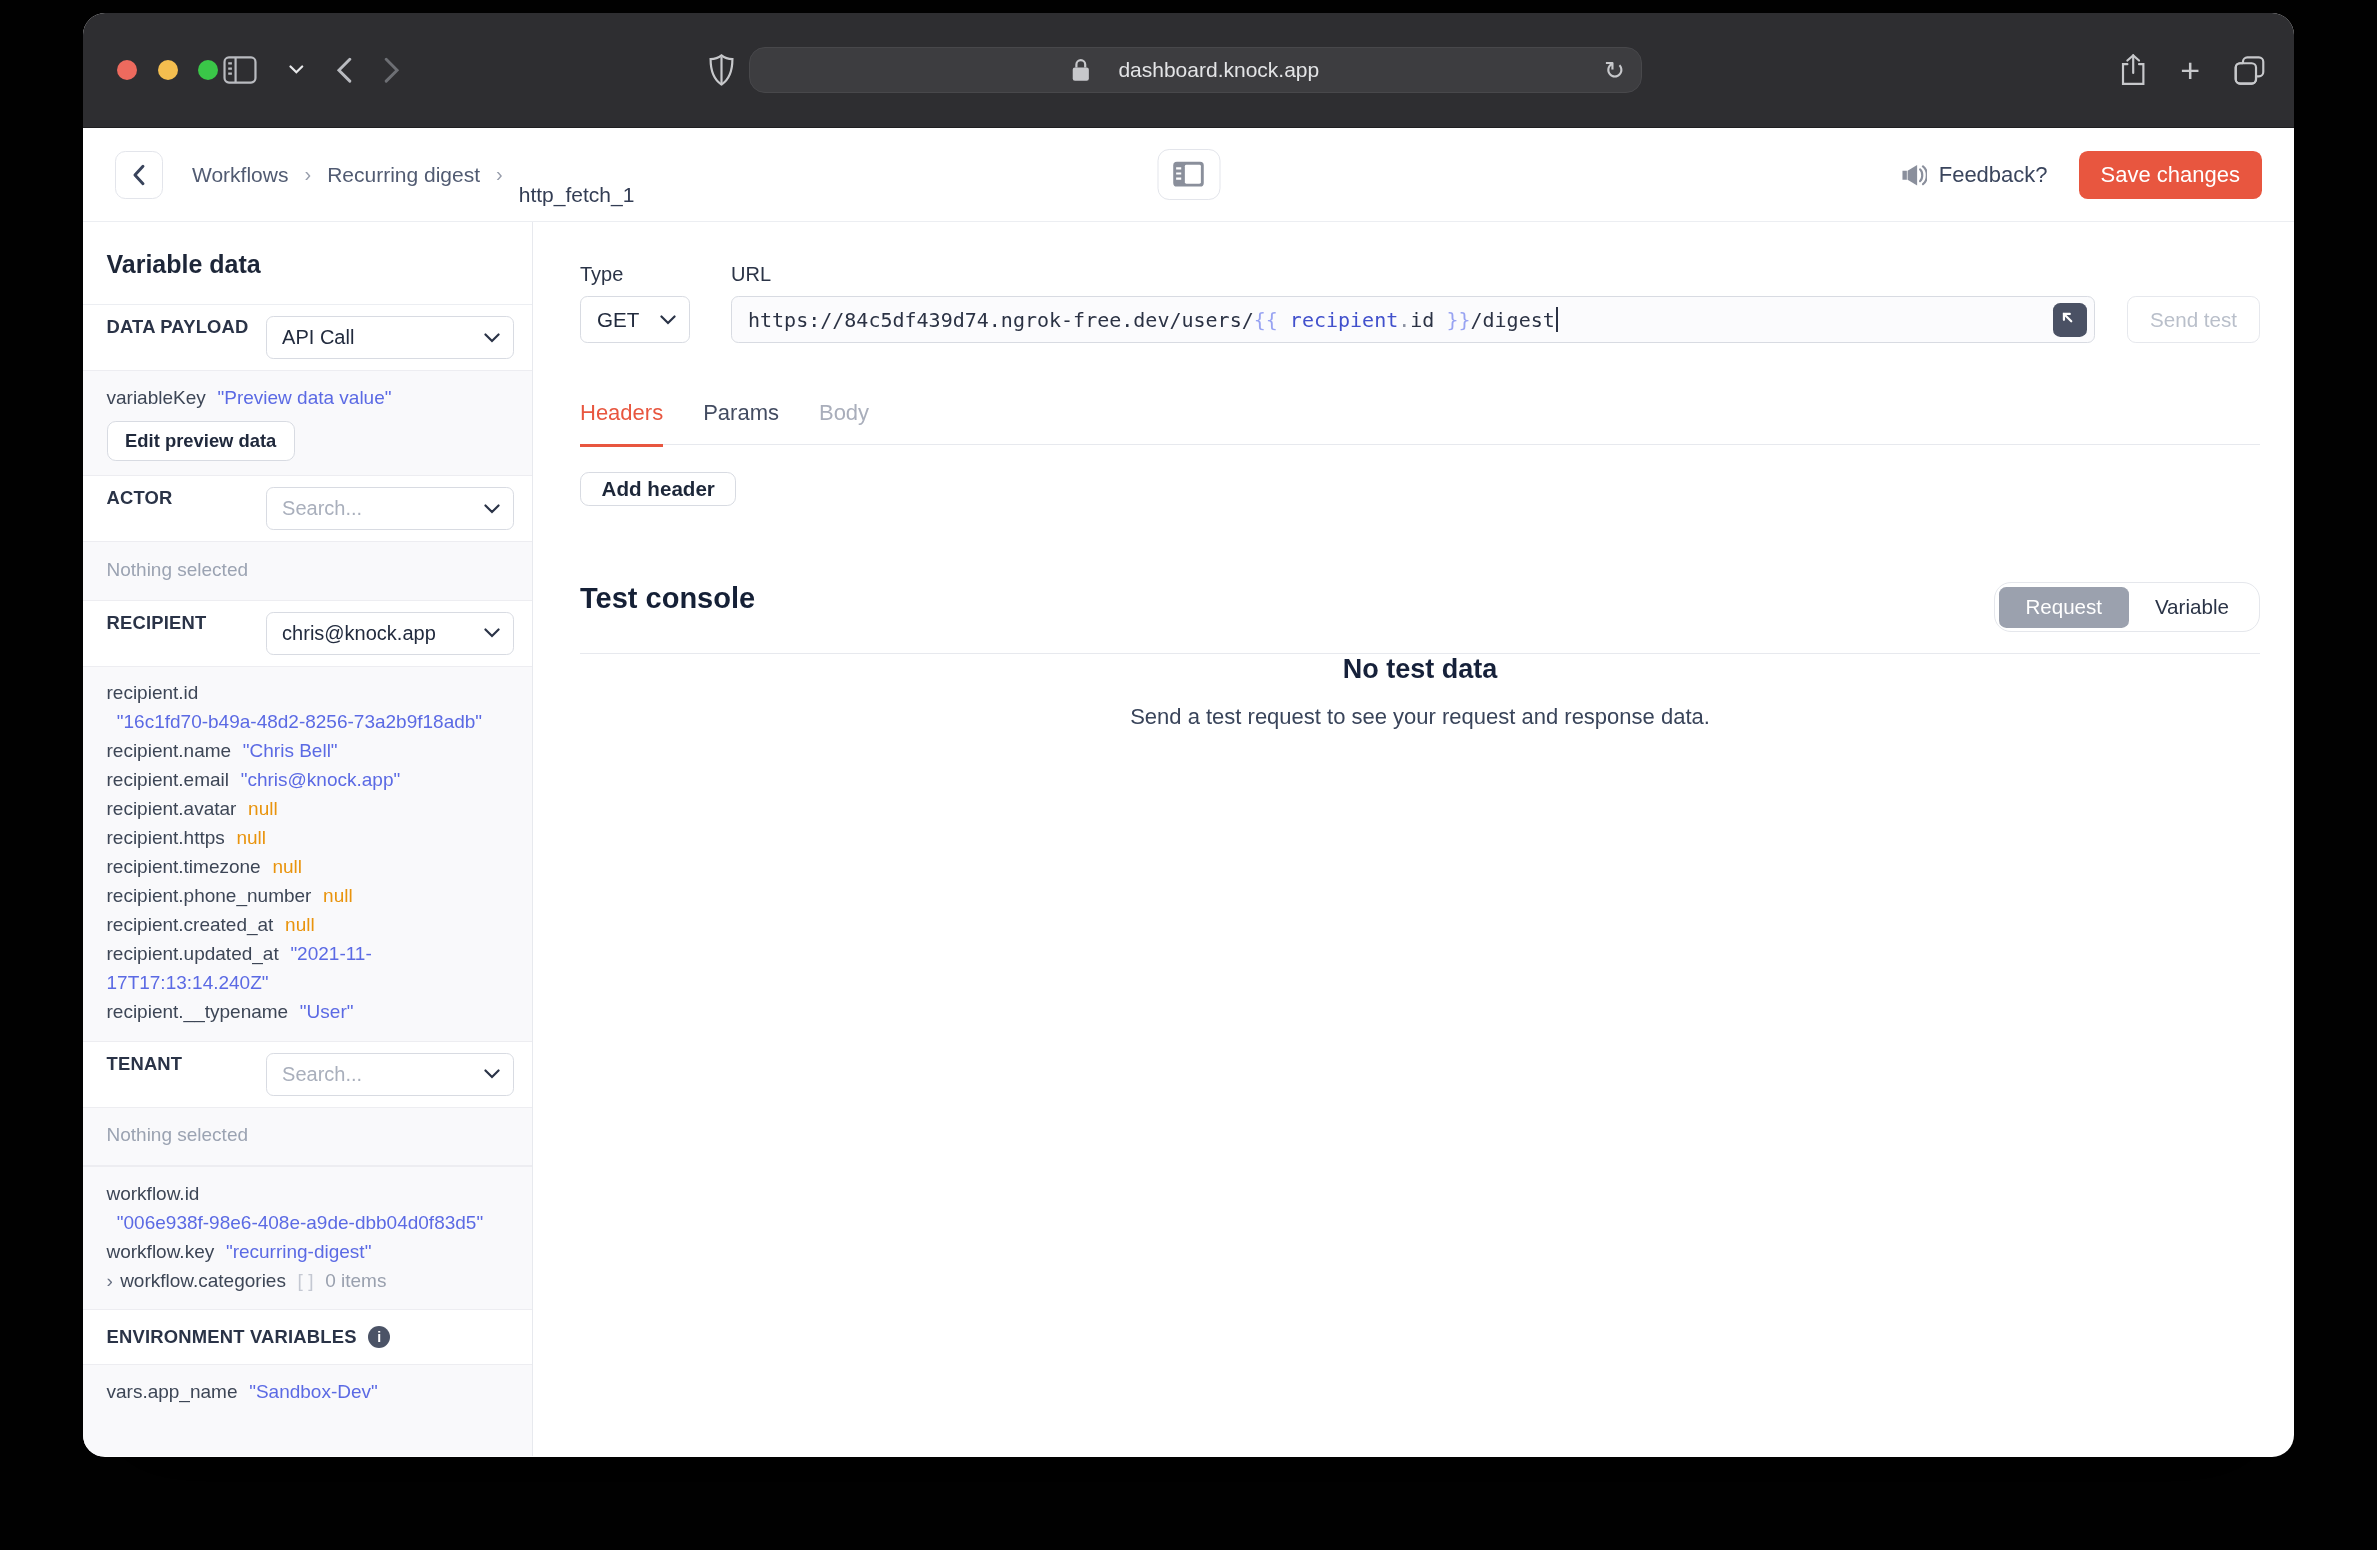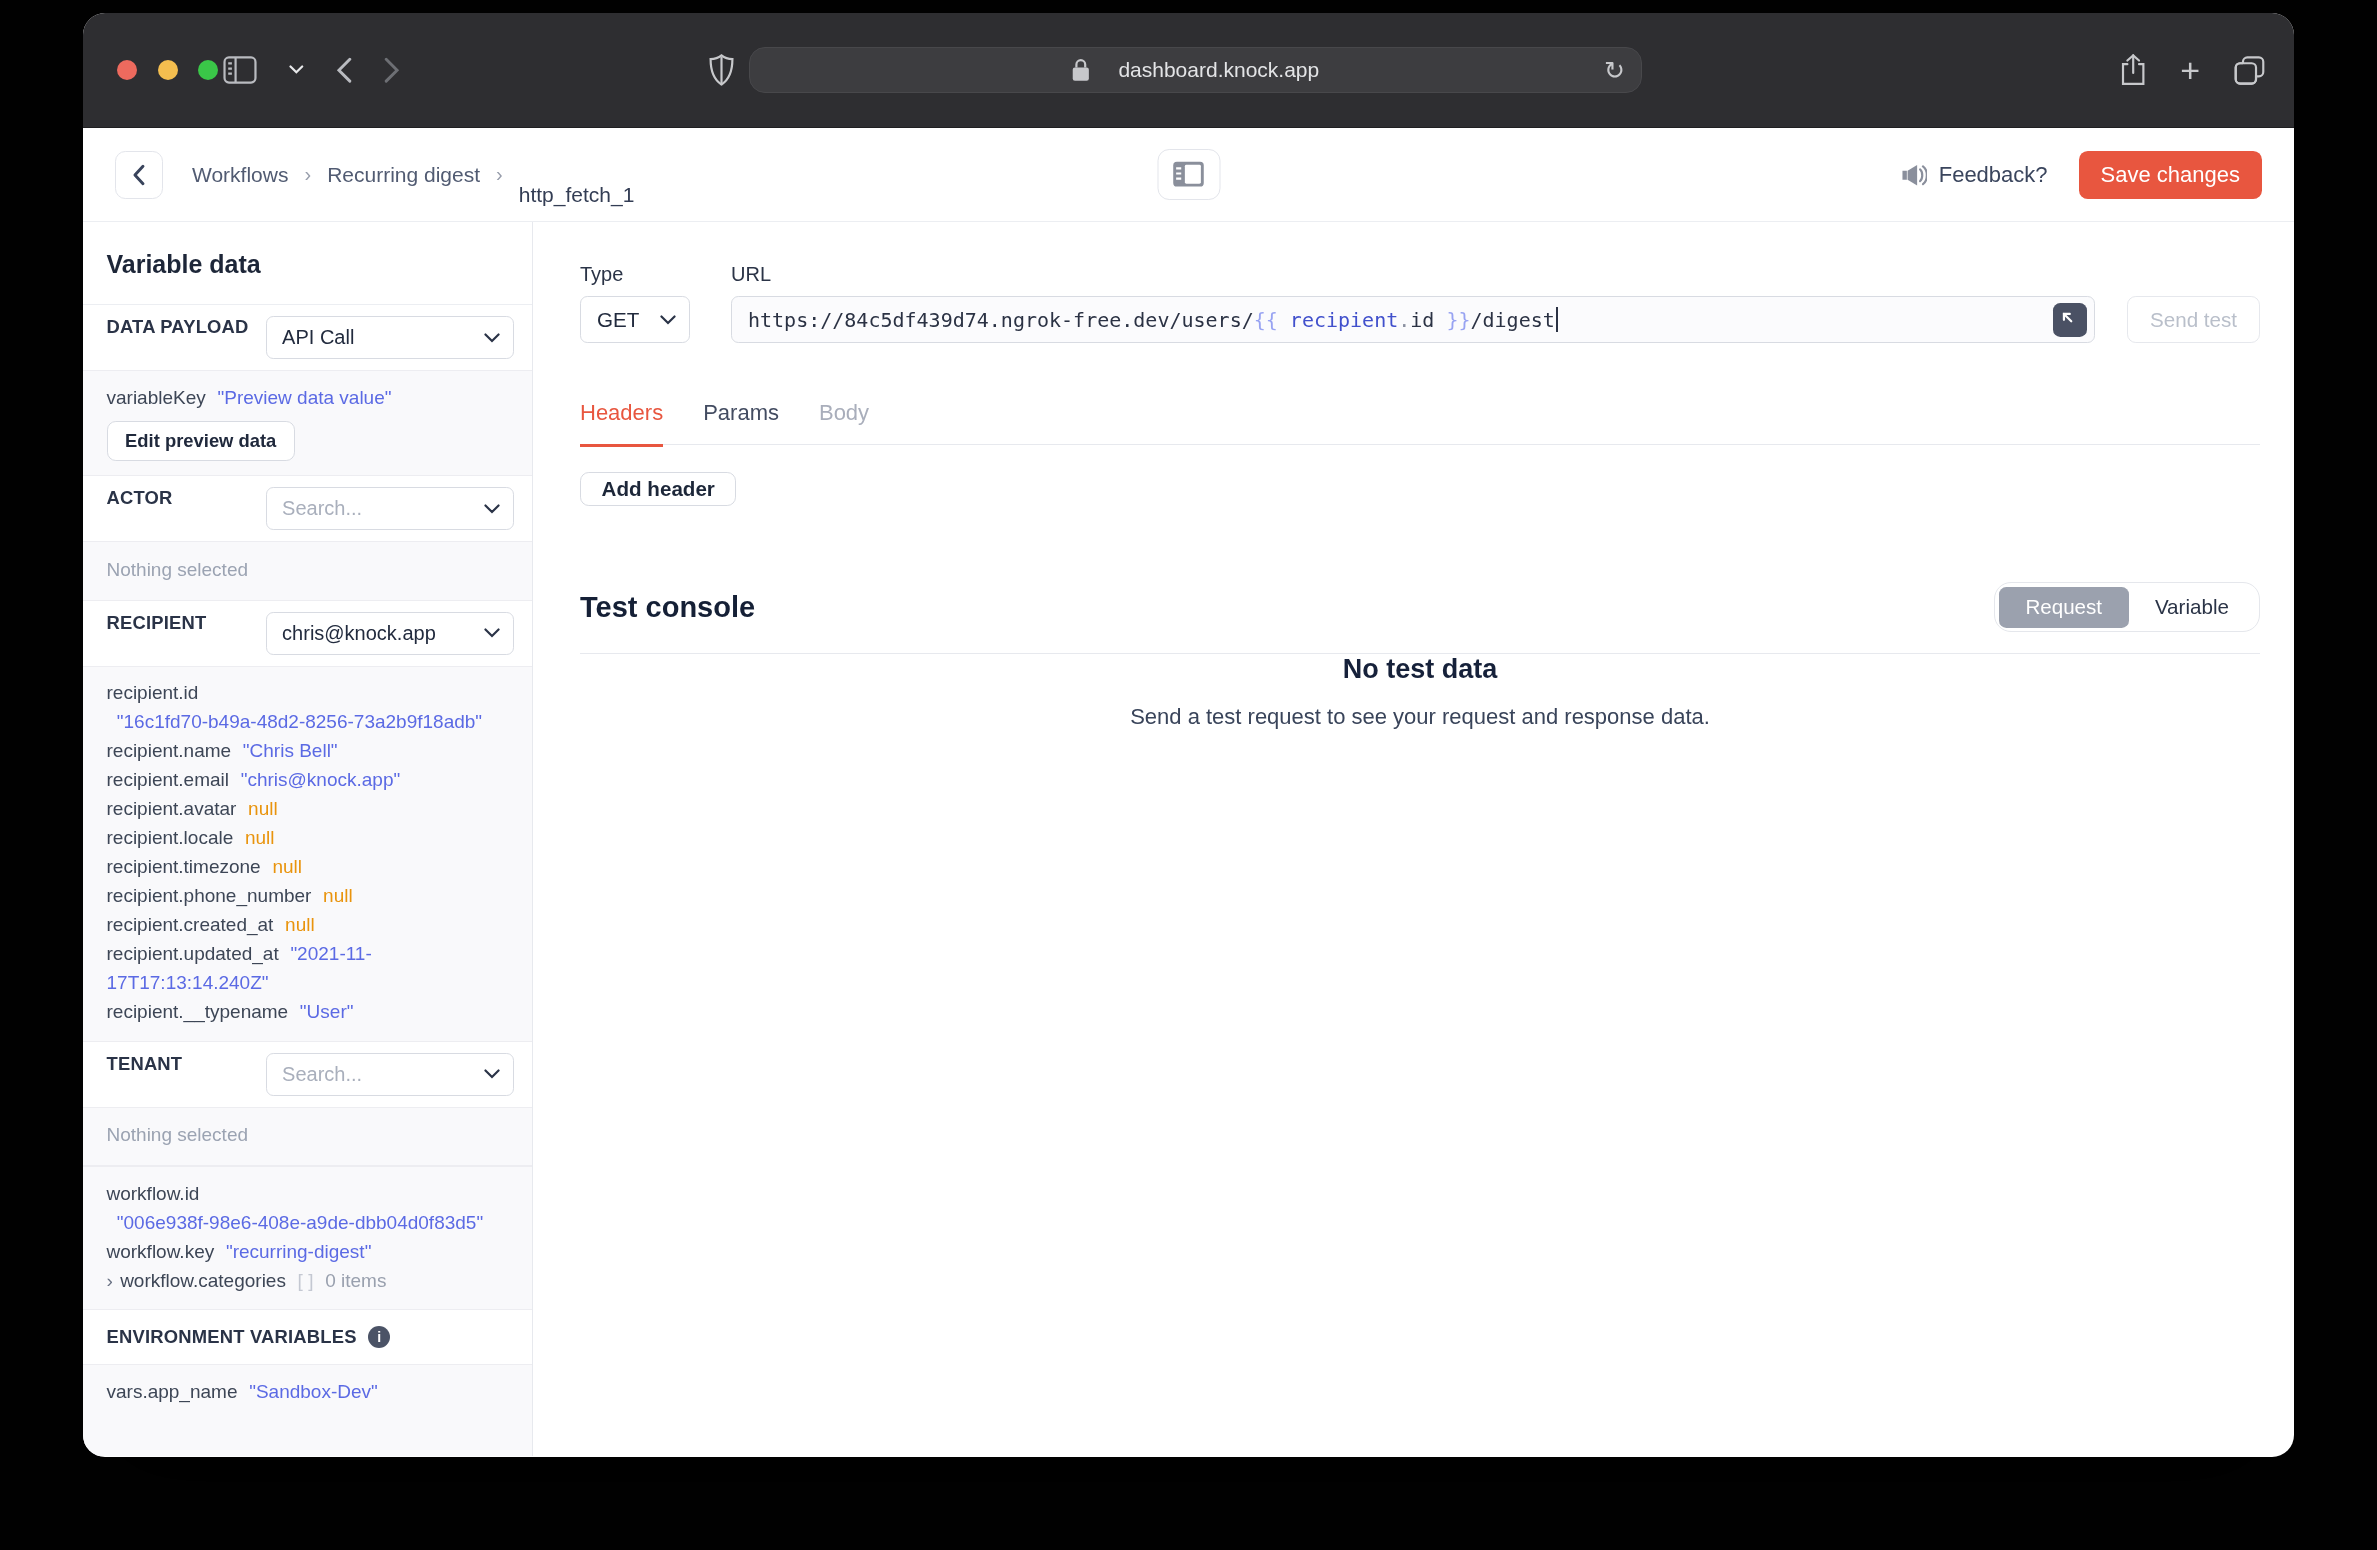--- a/index.html
+++ b/index.html
@@ -81,21 +81,21 @@
   .send-test { margin-left:32px; height:47px; padding:0 22px; border:1.5px solid #e6e8ed; border-radius:8.8px; color:#b9bfca; font-size:20.6px; display:flex; align-items:center; background:#fff; flex:none; }
 
   .tabs { margin-top:57px; display:flex; gap:40px; border-bottom:1.5px solid #e7e9ee; }
   .tab { font-size:22px; padding-bottom:17.6px; color:#434c61; font-weight:500; }
   .tab.active { color:#e8563f; border-bottom:3.7px solid #e8563f; margin-bottom:-2.6px; }
   .tab.muted { color:#a9aebb; }
 
   .add-header-btn { margin-top:26.4px; height:34px; padding:0 20.6px; border:1.5px solid #d8dbe2; border-radius:8.8px; background:#fff; font-size:20.6px; font-weight:600; color:#1d2739; display:inline-flex; align-items:center; }
 
   
-  .console-head { margin-top:76px; display:flex; align-items:center; justify-content:space-between; }
+  .console-head { margin-top:76px; display:flex; justify-content:space-between; }
   .console-title { font-size:29px; font-weight:700; color:#152036; }
   .seg { display:flex; border:1.5px solid #e5e7ec; border-radius:17px; padding:3.7px; background:#fff; }
   .seg-btn { height:41px; padding:0 26.4px; border-radius:7.3px; font-size:20.6px; display:flex; align-items:center; color:#2b3447; }
   .seg-btn.active { background:#9ba1ae; color:#ffffff; }
   .console-divider { margin-top:20.6px; border-top:1.5px solid #e7e9ee; }
   .empty-state { text-align:center; }
   .empty-title { font-size:27px; font-weight:700; color:#16213a; }
   .empty-sub { font-size:22px; color:#39445a; margin-top:19px; }
 
   svg { display:block; }
@@ -253,21 +253,21 @@
             </svg>
         </div>
       </div>
 
       <div class="sb-block">
         <div class="kv"><span class="k">recipient.id</span></div>
         <div class="kv stack-val"><span class="v-str">"16c1fd70-b49a-48d2-8256-73a2b9f18adb"</span></div>
         <div class="kv"><span class="k">recipient.name</span><span class="v-str">"Chris Bell"</span></div>
         <div class="kv"><span class="k">recipient.email</span><span class="v-str">"chris@knock.app"</span></div>
         <div class="kv"><span class="k">recipient.avatar</span><span class="v-null">null</span></div>
-        <div class="kv"><span class="k">recipient.locale</span><span class="v-null">null</span></div>
+        <div class="kv"><span class="k">recipient.https</span><span class="v-null">null</span></div>
         <div class="kv"><span class="k">recipient.timezone</span><span class="v-null">null</span></div>
         <div class="kv"><span class="k">recipient.phone_number</span><span class="v-null">null</span></div>
         <div class="kv"><span class="k">recipient.created_at</span><span class="v-null">null</span></div>
         <div class="kv"><span class="k">recipient.updated_at</span><span class="v-str">"2021-11-17T17:13:14.240Z"</span></div>
         <div class="kv"><span class="k">recipient.__typename</span><span class="v-str">"User"</span></div>
       </div>
 
       <div class="sb-row no-line">
         <span class="sb-label">TENANT</span>
         <div class="sb-select">

